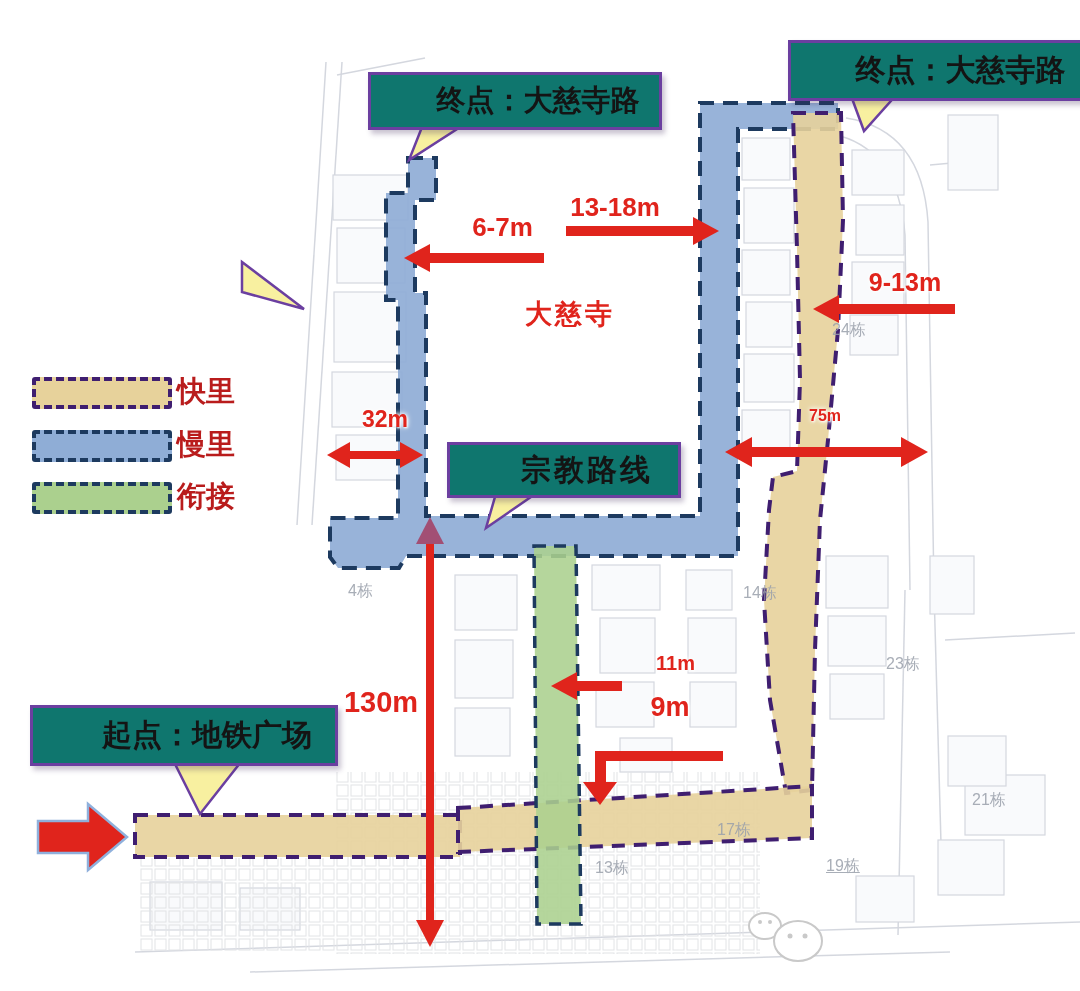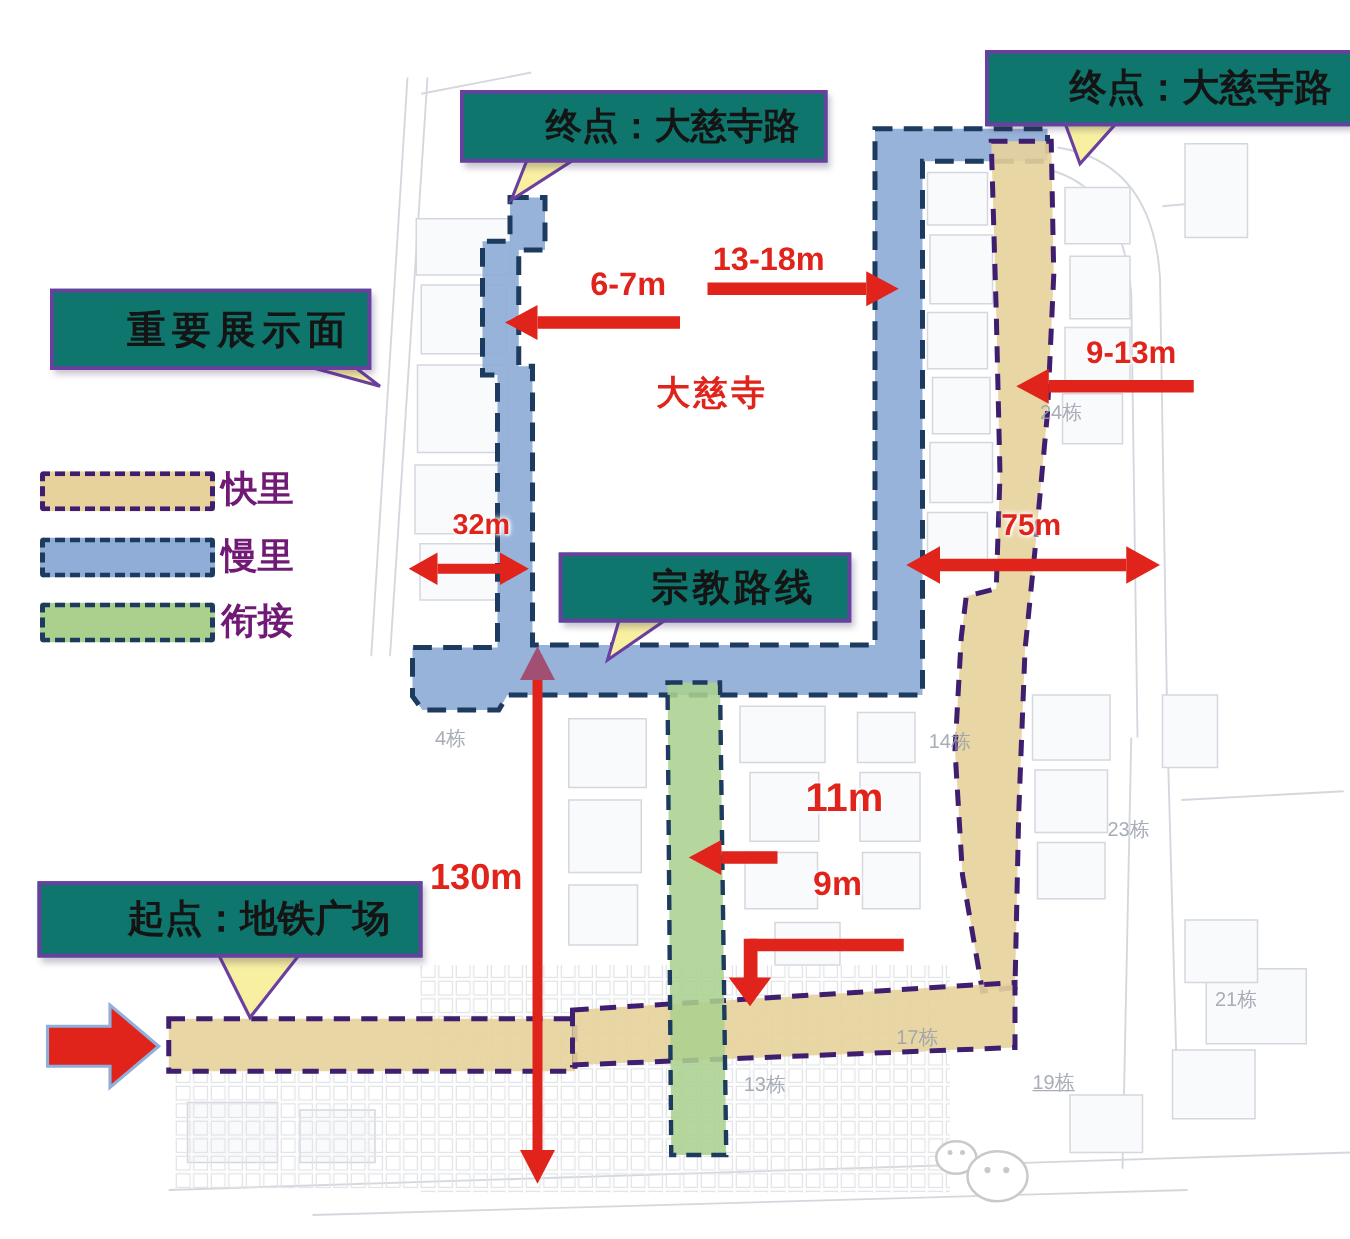--- a/index.html
+++ b/index.html
@@ -4,21 +4,21 @@
 <style>
   html,body{margin:0;padding:0;background:#fff;}
   #stage{position:relative;width:1080px;height:991px;background:#ffffff;overflow:hidden;
          font-family:"Liberation Sans","DejaVu Sans",sans-serif;}
   #map-svg{position:absolute;left:0;top:0;}
   .callout{position:absolute;background:#0f766e;border:3px solid #6b3fa0;color:#141414;
            font-weight:bold;display:flex;align-items:center;justify-content:center;
            box-shadow:3px 4px 5px rgba(60,40,90,.28);z-index:5;white-space:nowrap;padding-left:46px;}
   .m-label{position:absolute;color:#e0241c;font-weight:bold;text-align:center;z-index:6;
            text-shadow:0 0 4px #fff,0 0 6px #fff,1px 1px 2px #fff;white-space:nowrap;}
-  .legend-label{position:absolute;color:#701a75;font-weight:bold;font-size:29px;z-index:6;white-space:nowrap;}
+  .legend-label{position:absolute;color:#b91c1c;font-weight:bold;font-size:29px;z-index:6;white-space:nowrap;}
   .swatch{position:absolute;width:132px;height:24px;border:4px dashed #1d3a5f;border-radius:3px;z-index:6;}
   .bldg-label{position:absolute;color:#9aa0ab;font-size:16px;z-index:4;opacity:.85;white-space:nowrap;}
   .wm-text{position:absolute;color:#c9c9c9;font-weight:bold;font-size:25px;letter-spacing:2px;z-index:6;white-space:nowrap;}
   .arr{fill:#e0241c;}
 </style>
 </head>
 <body>
 
 <div id="stage">
 
@@ -154,38 +154,35 @@
 </svg>
 
 <div class="callout" style="left:368px;top:72px;width:242px;height:52px;font-size:29px;">
       <span>终点：大慈寺路</span>
     </div>
 
 <div class="callout" style="left:788px;top:40px;width:247px;height:55px;font-size:30px;">
       <span>终点：大慈寺路</span>
     </div>
 
-<div class="callout" style="left:40px;top:231px;width:205px;height:59px;font-size:31px;letter-spacing:5px;">
-      <span>重要展示面</span>
-    </div>
 
 <div class="callout" style="left:447px;top:442px;width:182px;height:50px;font-size:30px;letter-spacing:3px;">
       <span>宗教路线</span>
     </div>
 
 <div class="callout" style="left:30px;top:705px;width:256px;height:55px;font-size:30px;">
       <span>起点：地铁广场</span>
     </div>
 
 <div class="m-label" style="left:455px;top:212px;width:95px;font-size:26px;">6-7m</div>
 <div class="m-label" style="left:555px;top:192px;width:120px;font-size:26px;">13-18m</div>
 <div class="m-label" style="left:855px;top:268px;width:100px;font-size:25px;">9-13m</div>
 <div class="m-label" style="left:350px;top:406px;width:70px;font-size:23px;">32m</div>
-<div class="m-label" style="left:795px;top:407px;width:60px;font-size:24px;">75m</div>
-<div class="m-label" style="left:638px;top:620px;width:75px;font-size:32px;">11m</div>
+<div class="m-label" style="left:795px;top:407px;width:60px;font-size:16px;">75m</div>
+<div class="m-label" style="left:638px;top:652px;width:75px;font-size:20px;">11m</div>
 <div class="m-label" style="left:640px;top:692px;width:60px;font-size:27px;">9m</div>
 <div class="m-label" style="left:336px;top:686px;width:90px;font-size:29px;">130m</div>
 
 <div class="m-label" style="left:515px;top:296px;width:110px;font-size:27px;letter-spacing:3px;">大慈寺</div>
 
 <div>
   <div class="swatch" style="left: 32px; top: 377px; background-color: rgb(231, 210, 155); border-color: rgb(63, 30, 112);"></div>
   <div class="legend-label" style="left:177px;top:372px;">快里</div>
 
   <div class="swatch" style="left: 32px; top: 430px; background-color: rgb(143, 173, 214); border-color: rgb(29, 58, 95);"></div>

